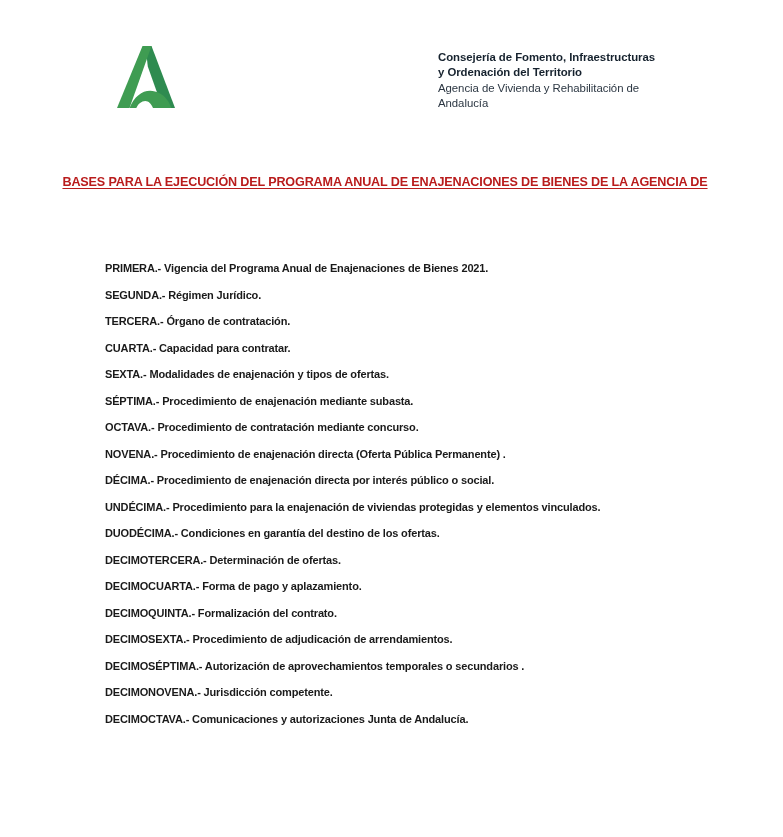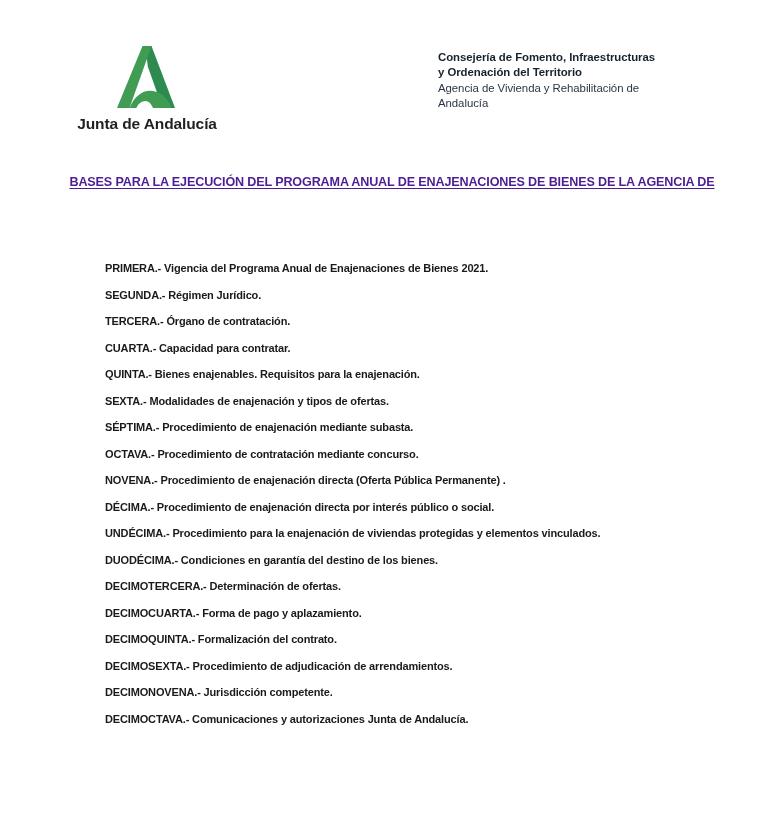--- a/index.html
+++ b/index.html
@@ -73,29 +73,29 @@
     font-size: 11.4px;
     line-height: 15.4px;
     color: #2b3642;
     font-weight: normal;
     letter-spacing: -0.05px;
   }
 
   
   .doc-title {
     position: absolute;
-    left: 54px;
+    left: 47px;
     top: 172px;
     width: 676px;
     text-align: center;
     font-size: 12.6px;
     font-weight: bold;
     line-height: 20px;
     letter-spacing: -0.15px;
-    color: #4c1d95;
+    color: #b91c1c;
   }
   .doc-title span {
     text-decoration: underline;
     text-underline-offset: 2px;
   }
 
   
   .clause-list {
     position: absolute;
     left: 105px;
@@ -118,50 +118,49 @@
 <div class="page">
 
   <div class="header">
 
     <div class="logo-block">
       <svg class="logo-mark" viewBox="0 0 80 66">
         <path d="M38.5 2 L44.5 2 L68 64 L55.5 64 L40.8 22.5 Z" fill="#2e8b50"></path>
         <path d="M38.5 2 L44.5 2 L22.5 64 L10 64 L35.5 2 Z" fill="#3f9c52"></path>
         <path d="M22.5 64 C29 48.5 41 43 53 49.5 C58.5 52.5 62 57.5 64.5 64 L46 64 C44 58.5 40 55.5 35.5 57.5 C32.5 58.8 30.6 61 29.3 64 Z" fill="#3f9c52"></path>
       </svg>
-      <div class="logo-word">Junta de Andalucía</div>
     </div>
 
     <div class="org-block">
       <div class="org-line bold">Consejería de Fomento, Infraestructuras</div>
       <div class="org-line bold">y Ordenación del Territorio</div>
       <div class="org-sub">Agencia de Vivienda y Rehabilitación de</div>
       <div class="org-sub">Andalucía</div>
     </div>
 
   </div>
 
   <div class="doc-title">
     <span>BASES PARA LA EJECUCIÓN DEL PROGRAMA ANUAL DE ENAJENACIONES DE BIENES  DE LA AGENCIA DE</span><br>
   </div>
 
   <div class="clause-list">
     <div class="clause-item">PRIMERA.- Vigencia del Programa Anual de Enajenaciones de Bienes 2021.</div>
     <div class="clause-item">SEGUNDA.- Régimen Jurídico.</div>
     <div class="clause-item">TERCERA.- Órgano de contratación.</div>
     <div class="clause-item">CUARTA.- Capacidad para contratar.</div>
-    <div class="clause-item">QUINTA.- Bienes enajenables. Requisitos para la enajenación.</div>
     <div class="clause-item">SEXTA.- Modalidades de enajenación y tipos de ofertas.</div>
     <div class="clause-item">SÉPTIMA.- Procedimiento de enajenación mediante subasta.</div>
     <div class="clause-item">OCTAVA.- Procedimiento de contratación mediante concurso.</div>
     <div class="clause-item">NOVENA.- Procedimiento de enajenación directa (Oferta Pública Permanente) .</div>
     <div class="clause-item">DÉCIMA.- Procedimiento de enajenación directa por interés público o social.</div>
     <div class="clause-item">UNDÉCIMA.- Procedimiento para la enajenación de viviendas protegidas y elementos vinculados.</div>
-    <div class="clause-item">DUODÉCIMA.- Condiciones en garantía del destino de los bienes.</div>
+    <div class="clause-item">DUODÉCIMA.- Condiciones en garantía del destino de los ofertas.</div>
     <div class="clause-item">DECIMOTERCERA.- Determinación de ofertas.</div>
     <div class="clause-item">DECIMOCUARTA.- Forma de pago y aplazamiento.</div>
     <div class="clause-item">DECIMOQUINTA.- Formalización del contrato.</div>
     <div class="clause-item">DECIMOSEXTA.- Procedimiento de adjudicación de arrendamientos.</div>
+    <div class="clause-item">DECIMOSÉPTIMA.- Autorización de aprovechamientos temporales o secundarios .</div>
     <div class="clause-item">DECIMONOVENA.- Jurisdicción competente.</div>
     <div class="clause-item">DECIMOCTAVA.- Comunicaciones y autorizaciones Junta de Andalucía.</div>
   </div>
 
 </div>
 
 </body></html>

